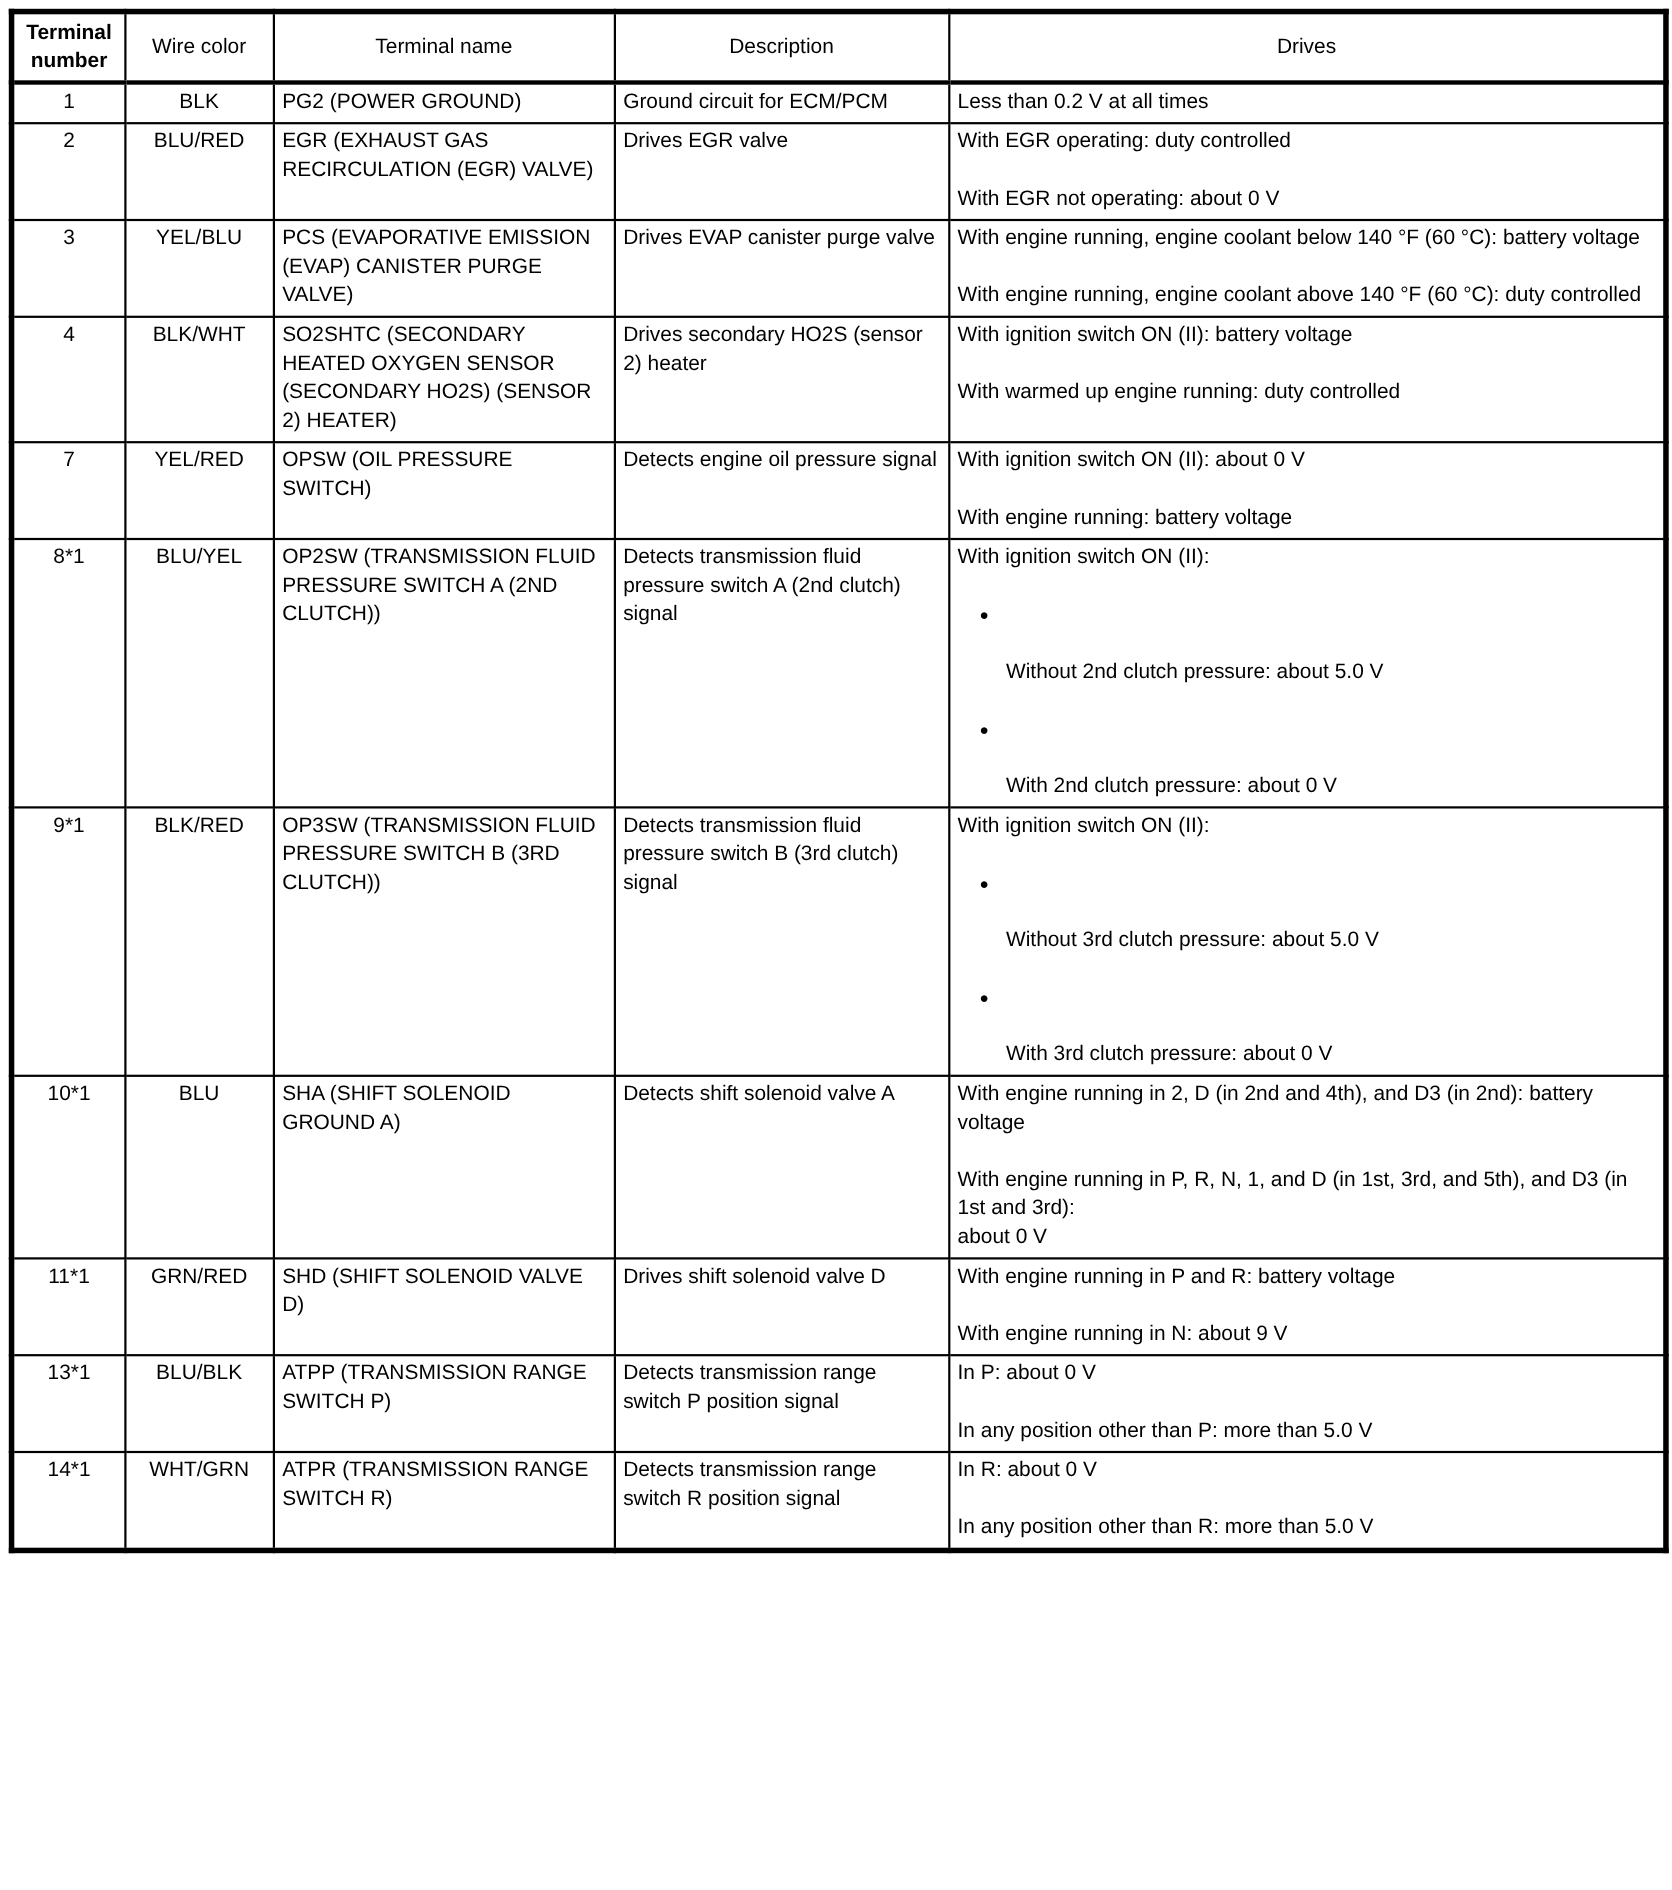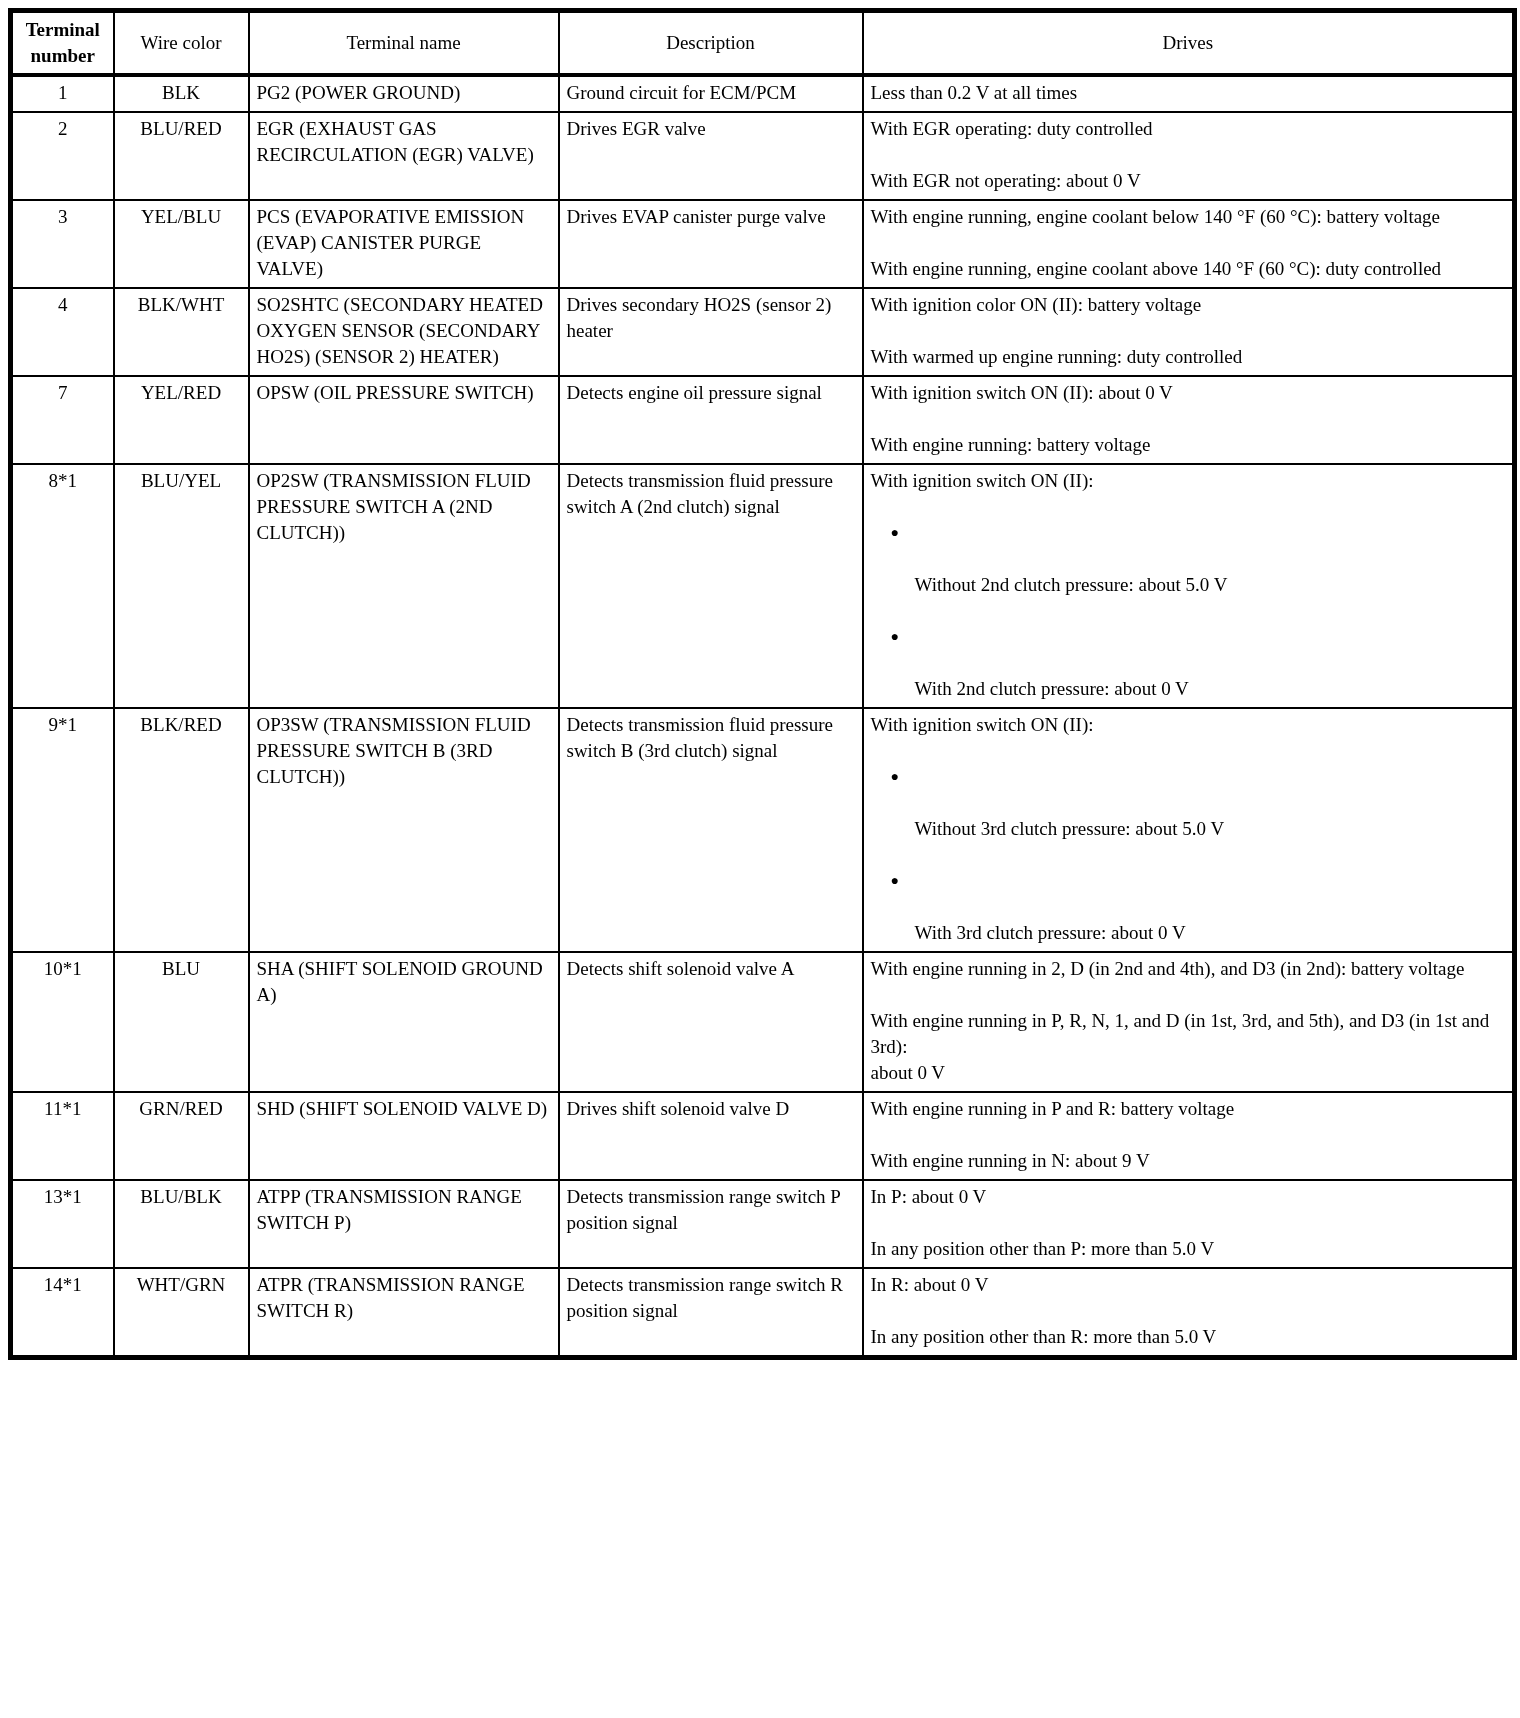--- a/index.html
+++ b/index.html
@@ -7,21 +7,20 @@
     margin: 0;
     padding: 0;
     background: #ffffff;
     color: #000000;
     font-family: "Liberation Sans", sans-serif;
   }
   .page {
     width: 1404px;
     min-height: 1718px;
     padding: 8px;
-    font-family: Liberation Serif, serif;
   }
   table.term-table {
     border-collapse: collapse;
     table-layout: fixed;
     width: 1504px;
     border: 5px solid #000;
   }
   th, td {
     border: 2px solid #000;
     font-size: 19px;
@@ -101,21 +100,21 @@
             <div class="gap"></div>
             <div class="sig-line">With engine running, engine coolant above 140 °F (60 °C): duty controlled</div>
           </td>
   </tr>
         <tr>
     <td class="col-term">4</td>
     <td class="col-wire">BLK/WHT</td>
     <td class="col-name">SO2SHTC (SECONDARY HEATED OXYGEN SENSOR (SECONDARY HO2S) (SENSOR 2) HEATER)</td>
     <td class="col-desc">Drives secondary HO2S (sensor 2) heater</td>
     <td class="col-signal">
-            <div class="sig-line">With ignition color ON (II): battery voltage</div>
+            <div class="sig-line">With ignition switch ON (II): battery voltage</div>
             <div class="gap"></div>
             <div class="sig-line">With warmed up engine running: duty controlled</div>
           </td>
   </tr>
         <tr>
     <td class="col-term">7</td>
     <td class="col-wire">YEL/RED</td>
     <td class="col-name">OPSW (OIL PRESSURE SWITCH)</td>
     <td class="col-desc">Detects engine oil pressure signal</td>
     <td class="col-signal">

